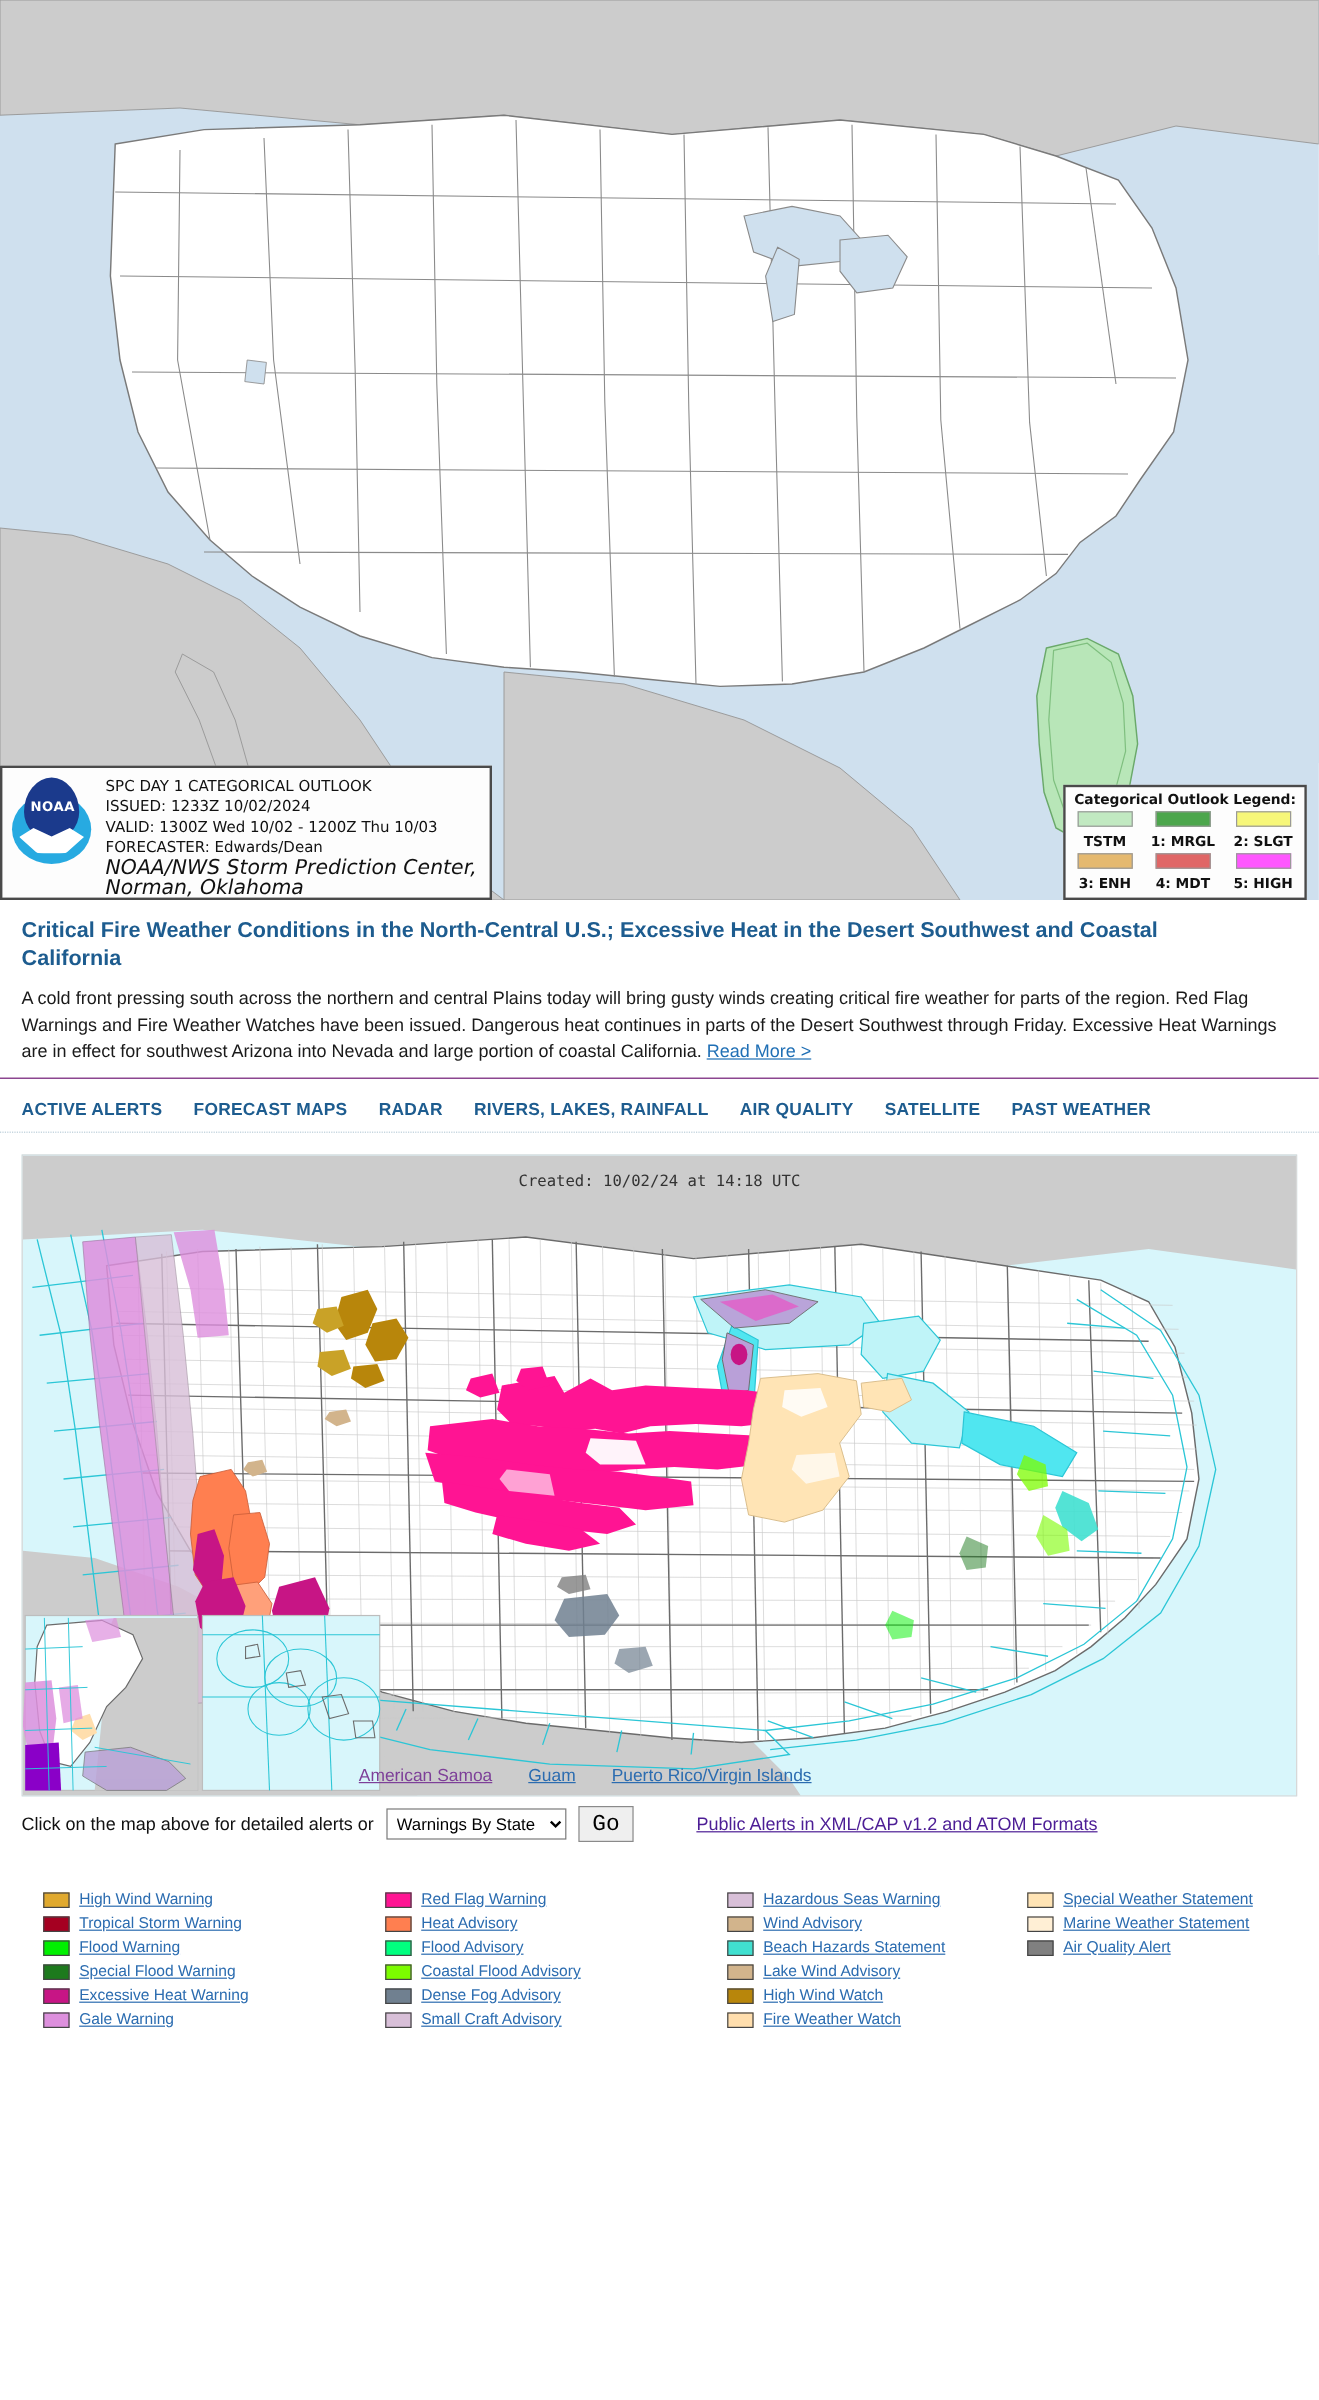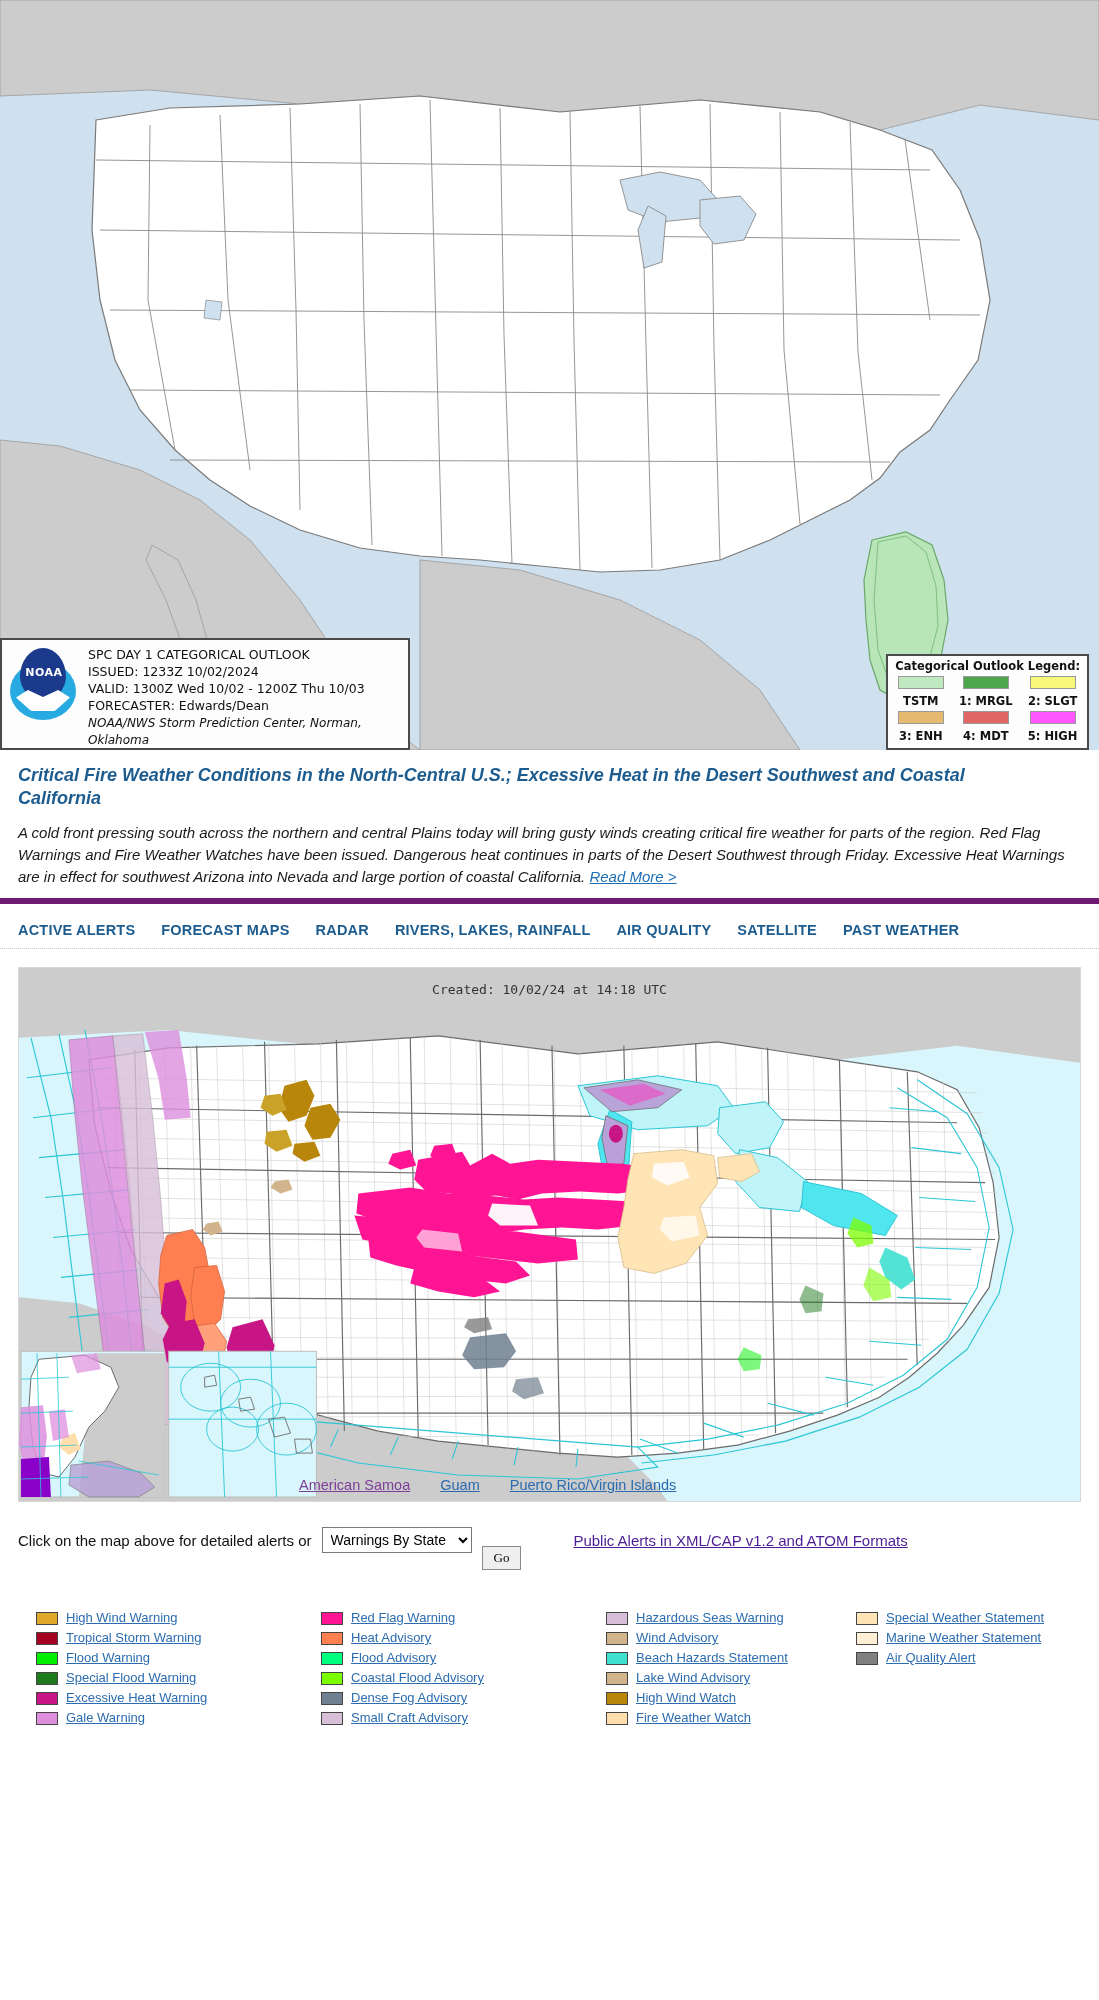--- a/index.html
+++ b/index.html
@@ -66,21 +66,21 @@
     font-family: "DejaVu Sans", sans-serif;
   }
   .spc-lines {
     padding-left: 4px; padding-top: 2px;
     font-size: 12.5px; color: #111;
     font-family: "DejaVu Sans", sans-serif;
     line-height: 17px;
   }
   .spc-lines .credit {
     font-style: italic;
-    font-size: 12px;
+    font-size: 17px;
     color: #111;
     margin-top: 1px;
   }
 
   .spc-legend {
     position: absolute;
     right: 10px; bottom: 0px;
     background: #fdfdfd;
     border: 2px solid #4a4a4a;
     padding: 3px 7px 5px 7px;
@@ -99,22 +99,21 @@
   .spc-legend .legend-item { display: flex; align-items: center; gap: 5px; flex-direction: column; }
   .spc-legend .swatch {
     width: 46px; height: 13px;
     border: 1px solid #999;
   }
   .spc-legend .lbl { font-size: 11.5px; font-weight: bold; color: #111; }
 
   
   .headline-wrap {
     padding: 14px 18px 10px 18px;
-    border-bottom: 6px solid #701a75;
-    font-style: italic;
+    border-bottom: 1px solid #701a75;
   }
   .headline-title {
     color: #1d5c8f;
     font-size: 18px;
     font-weight: bold;
     line-height: 23px;
     margin: 0 0 12px 0;
     max-width: 1010px;
   }
   .headline-body {
@@ -190,27 +189,26 @@
   }
   .controls-row select {
     font-family: "Liberation Sans", sans-serif;
     font-size: 14px;
     padding: 3px 4px;
     border: 1px solid #7a7a7a;
     background: #ffffff;
     width: 150px;
   }
   .controls-row .go-btn {
-    font-family: Liberation Serif, serif;
-    font-size: 13px;
+    font-family: Liberation Mono, monospace;
+    font-size: 19px;
     padding: 3px 11px;
     border: 1px solid #8a8a8a;
     background: #efefef;
     cursor: pointer;
-    margin-top: 36px;
   }
   .xmlcap-link {
     color: #4c1d95;
     text-decoration: underline;
     font-size: 15px;
     margin-left: 42px;
     cursor: pointer;
   }
 
   

